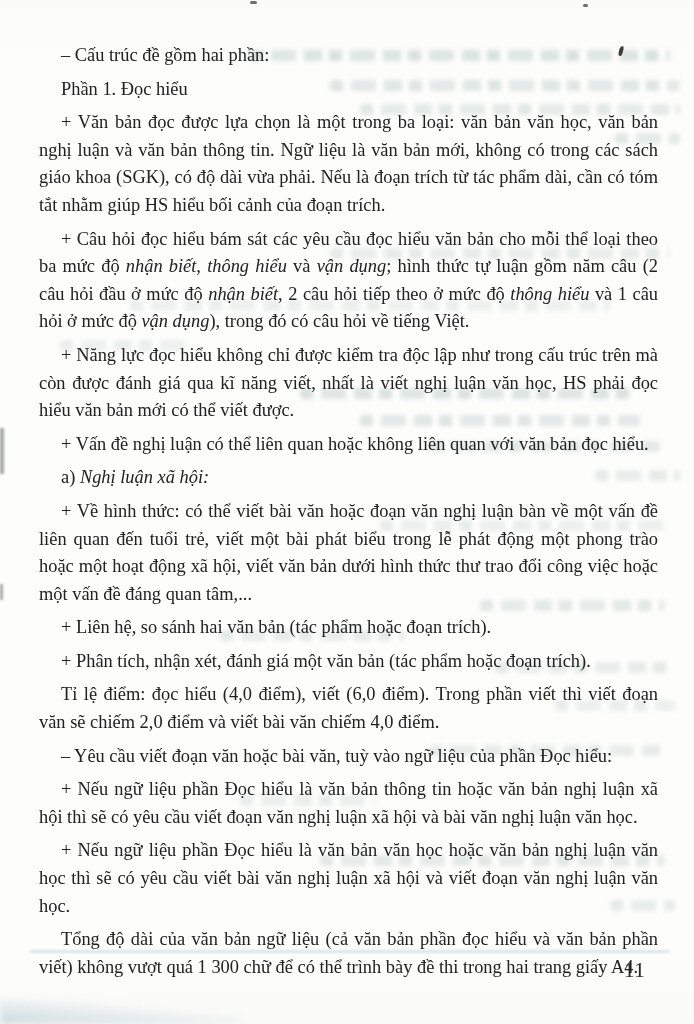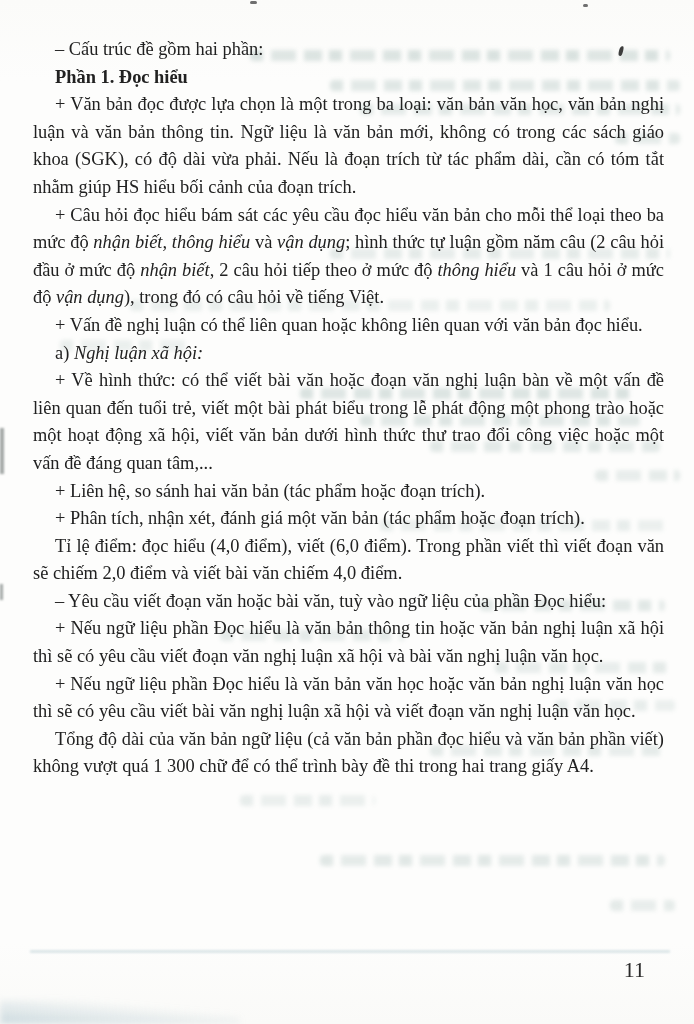--- a/index.html
+++ b/index.html
@@ -16,23 +16,23 @@
   }
   .page-content {
     position: absolute;
     left: 33px; right: 30px; top: 36px;
     font-size: 18.4px;
     line-height: 27.6px;
     color: #212121;
     text-align: justify;
     z-index: 3;
   }
-  .para { margin: 0; text-indent: 22px; }
+  .para { margin: 6px; text-indent: 22px; }
   .run { font-style: normal; font-weight: normal; }
-  .run.bold { font-weight: 700; }
+  .run.bold { font-weight: 400; }
   .run.italic { font-style: italic; }
   .page-number {
     position: absolute;
     top: 957px; right: 49px;
     font-size: 22px; color: #2a2a2a;
     z-index: 3;
   }
   
   .bleed {
     position: absolute; height: 11px; z-index: 1;
@@ -96,20 +96,21 @@
   <div class="speck" style="left:583px;top:4px;width:5px;height:3px;"></div>
   <div class="artifact-apostrophe"></div>
   <div class="edge-smudge" style="top:428px;width:4px;height:46px;"></div>
   <div class="edge-smudge" style="top:584px;width:3px;height:16px;"></div>
 
   <div class="page-content">
       <p class="para"><span class="run regular">– Cấu trúc đề gồm hai phần:</span></p>
       <p class="para"><span class="run bold">Phần 1. Đọc hiểu</span></p>
       <p class="para"><span class="run regular">+ Văn bản đọc được lựa chọn là một trong ba loại: văn bản văn học, văn bản nghị luận và văn bản thông tin. Ngữ liệu là văn bản mới, không có trong các sách giáo khoa (SGK), có độ dài vừa phải. Nếu là đoạn trích từ tác phẩm dài, cần có tóm tắt nhằm giúp HS hiểu bối cảnh của đoạn trích.</span></p>
       <p class="para"><span class="run regular">+ Câu hỏi đọc hiểu bám sát các yêu cầu đọc hiểu văn bản cho mỗi thể loại theo ba mức độ </span><span class="run italic">nhận biết, thông hiểu</span><span class="run regular"> và </span><span class="run italic">vận dụng</span><span class="run regular">; hình thức tự luận gồm năm câu (2 câu hỏi đầu ở mức độ </span><span class="run italic">nhận biết</span><span class="run regular">, 2 câu hỏi tiếp theo ở mức độ </span><span class="run italic">thông hiểu</span><span class="run regular"> và 1 câu hỏi ở mức độ </span><span class="run italic">vận dụng</span><span class="run regular">), trong đó có câu hỏi về tiếng Việt.</span></p>
+      <p class="para"><span class="run regular">+ Năng lực đọc hiểu không chỉ được kiểm tra độc lập như trong cấu trúc trên mà còn được đánh giá qua kĩ năng viết, nhất là viết nghị luận văn học, HS phải đọc hiểu văn bản mới có thể viết được.</span></p>
       <p class="para"><span class="run regular">+ Vấn đề nghị luận có thể liên quan hoặc không liên quan với văn bản đọc hiểu.</span></p>
       <p class="para"><span class="run regular">a) </span><span class="run italic">Nghị luận xã hội:</span></p>
       <p class="para"><span class="run regular">+ Về hình thức: có thể viết bài văn hoặc đoạn văn nghị luận bàn về một vấn đề liên quan đến tuổi trẻ, viết một bài phát biểu trong lễ phát động một phong trào hoặc một hoạt động xã hội, viết văn bản dưới hình thức thư trao đổi công việc hoặc một vấn đề đáng quan tâm,...</span></p>
       <p class="para"><span class="run regular">+ Liên hệ, so sánh hai văn bản (tác phẩm hoặc đoạn trích).</span></p>
       <p class="para"><span class="run regular">+ Phân tích, nhận xét, đánh giá một văn bản (tác phẩm hoặc đoạn trích).</span></p>
       <p class="para"><span class="run regular">Tỉ lệ điểm: đọc hiểu (4,0 điểm), viết (6,0 điểm). Trong phần viết thì viết đoạn văn sẽ chiếm 2,0 điểm và viết bài văn chiếm 4,0 điểm.</span></p>
       <p class="para"><span class="run regular">– Yêu cầu viết đoạn văn hoặc bài văn, tuỳ vào ngữ liệu của phần Đọc hiểu:</span></p>
       <p class="para"><span class="run regular">+ Nếu ngữ liệu phần Đọc hiểu là văn bản thông tin hoặc văn bản nghị luận xã hội thì sẽ có yêu cầu viết đoạn văn nghị luận xã hội và bài văn nghị luận văn học.</span></p>
       <p class="para"><span class="run regular">+ Nếu ngữ liệu phần Đọc hiểu là văn bản văn học hoặc văn bản nghị luận văn học thì sẽ có yêu cầu viết bài văn nghị luận xã hội và viết đoạn văn nghị luận văn học.</span></p>
       <p class="para"><span class="run regular">Tổng độ dài của văn bản ngữ liệu (cả văn bản phần đọc hiểu và văn bản phần viết) không vượt quá 1 300 chữ để có thể trình bày đề thi trong hai trang giấy A4.</span></p>

